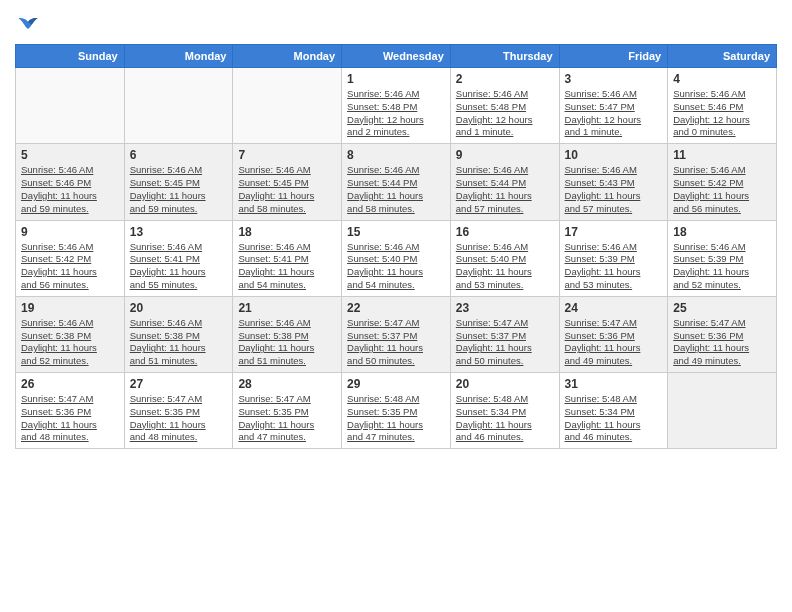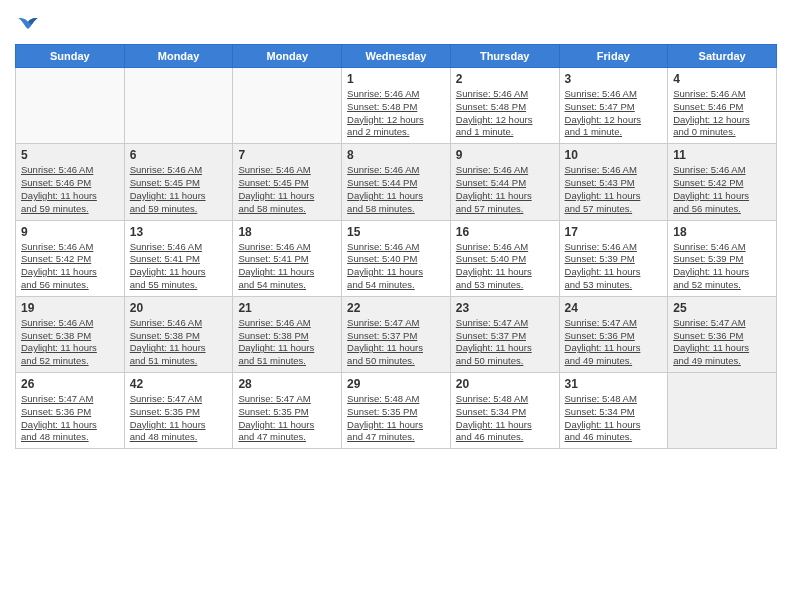--- a/index.html
+++ b/index.html
@@ -63,21 +63,21 @@
       color: #555;
     }
     .calendar {
       width: 100%;
       border-collapse: collapse;
       font-size: 10px;
     }
     .calendar th {
       background-color: #3a7fd5;
       color: #fff;
-      text-align: center;
+      text-align: right;
       padding: 5px 6px;
       font-size: 11px;
       font-weight: bold;
       border: 1px solid #2a6fcc;
     }
     .calendar td {
       border: 1px solid #ccc;
       vertical-align: top;
       padding: 4px 5px;
       width: calc(100% / 7);
@@ -248,21 +248,21 @@
             <span class="day-number">25</span>
             <div class="day-info">Sunrise: 5:47 AM<br>Sunset: 5:36 PM<br>Daylight: 11 hours<br>and 49 minutes.</div>
           </td>
         </tr>
         <tr>
           <td>
             <span class="day-number">26</span>
             <div class="day-info">Sunrise: 5:47 AM<br>Sunset: 5:36 PM<br>Daylight: 11 hours<br>and 48 minutes.</div>
           </td>
           <td>
-            <span class="day-number">42</span>
+            <span class="day-number">27</span>
             <div class="day-info">Sunrise: 5:47 AM<br>Sunset: 5:35 PM<br>Daylight: 11 hours<br>and 48 minutes.</div>
           </td>
           <td>
             <span class="day-number">28</span>
             <div class="day-info">Sunrise: 5:47 AM<br>Sunset: 5:35 PM<br>Daylight: 11 hours<br>and 47 minutes.</div>
           </td>
           <td>
             <span class="day-number">29</span>
             <div class="day-info">Sunrise: 5:48 AM<br>Sunset: 5:35 PM<br>Daylight: 11 hours<br>and 47 minutes.</div>
           </td>

